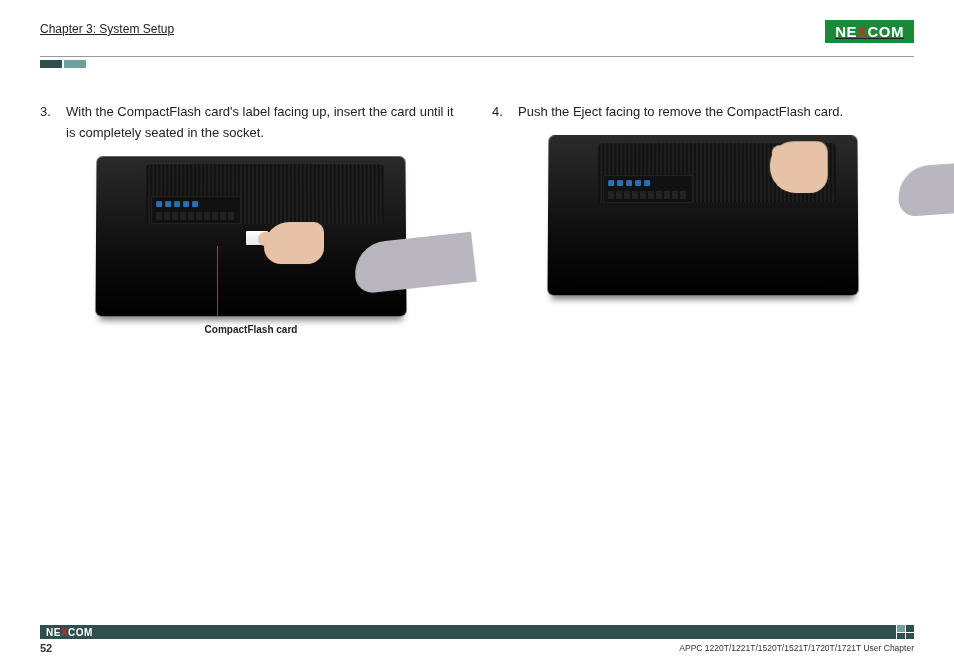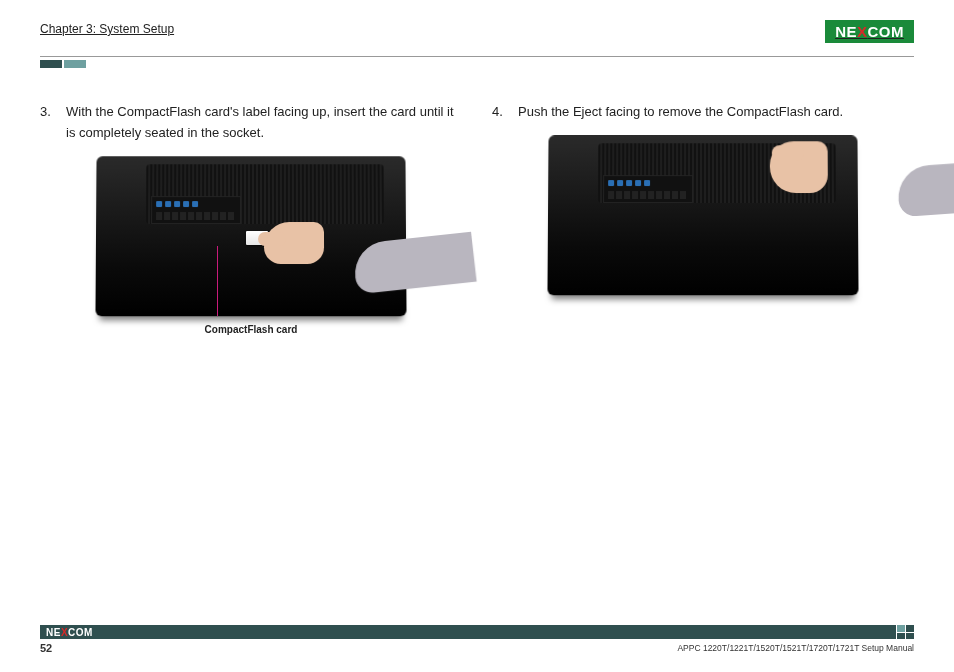--- a/index.html
+++ b/index.html
@@ -287,16 +287,16 @@
       </span>
       <div class="footer-squares">
         <div class="lt"></div>
           <div></div>
           <div></div>
           <div></div>
       </div>
     </div>
     <div class="footer-line">
       <span class="page-num">52</span>
-      <span>APPC 1220T/1221T/1520T/1521T/1720T/1721T Setup Manual</span>
+      <span>APPC 1220T/1221T/1520T/1521T/1720T/1721T User Chapter</span>
     </div>
   </div>
 </div>
 
 </body></html>

